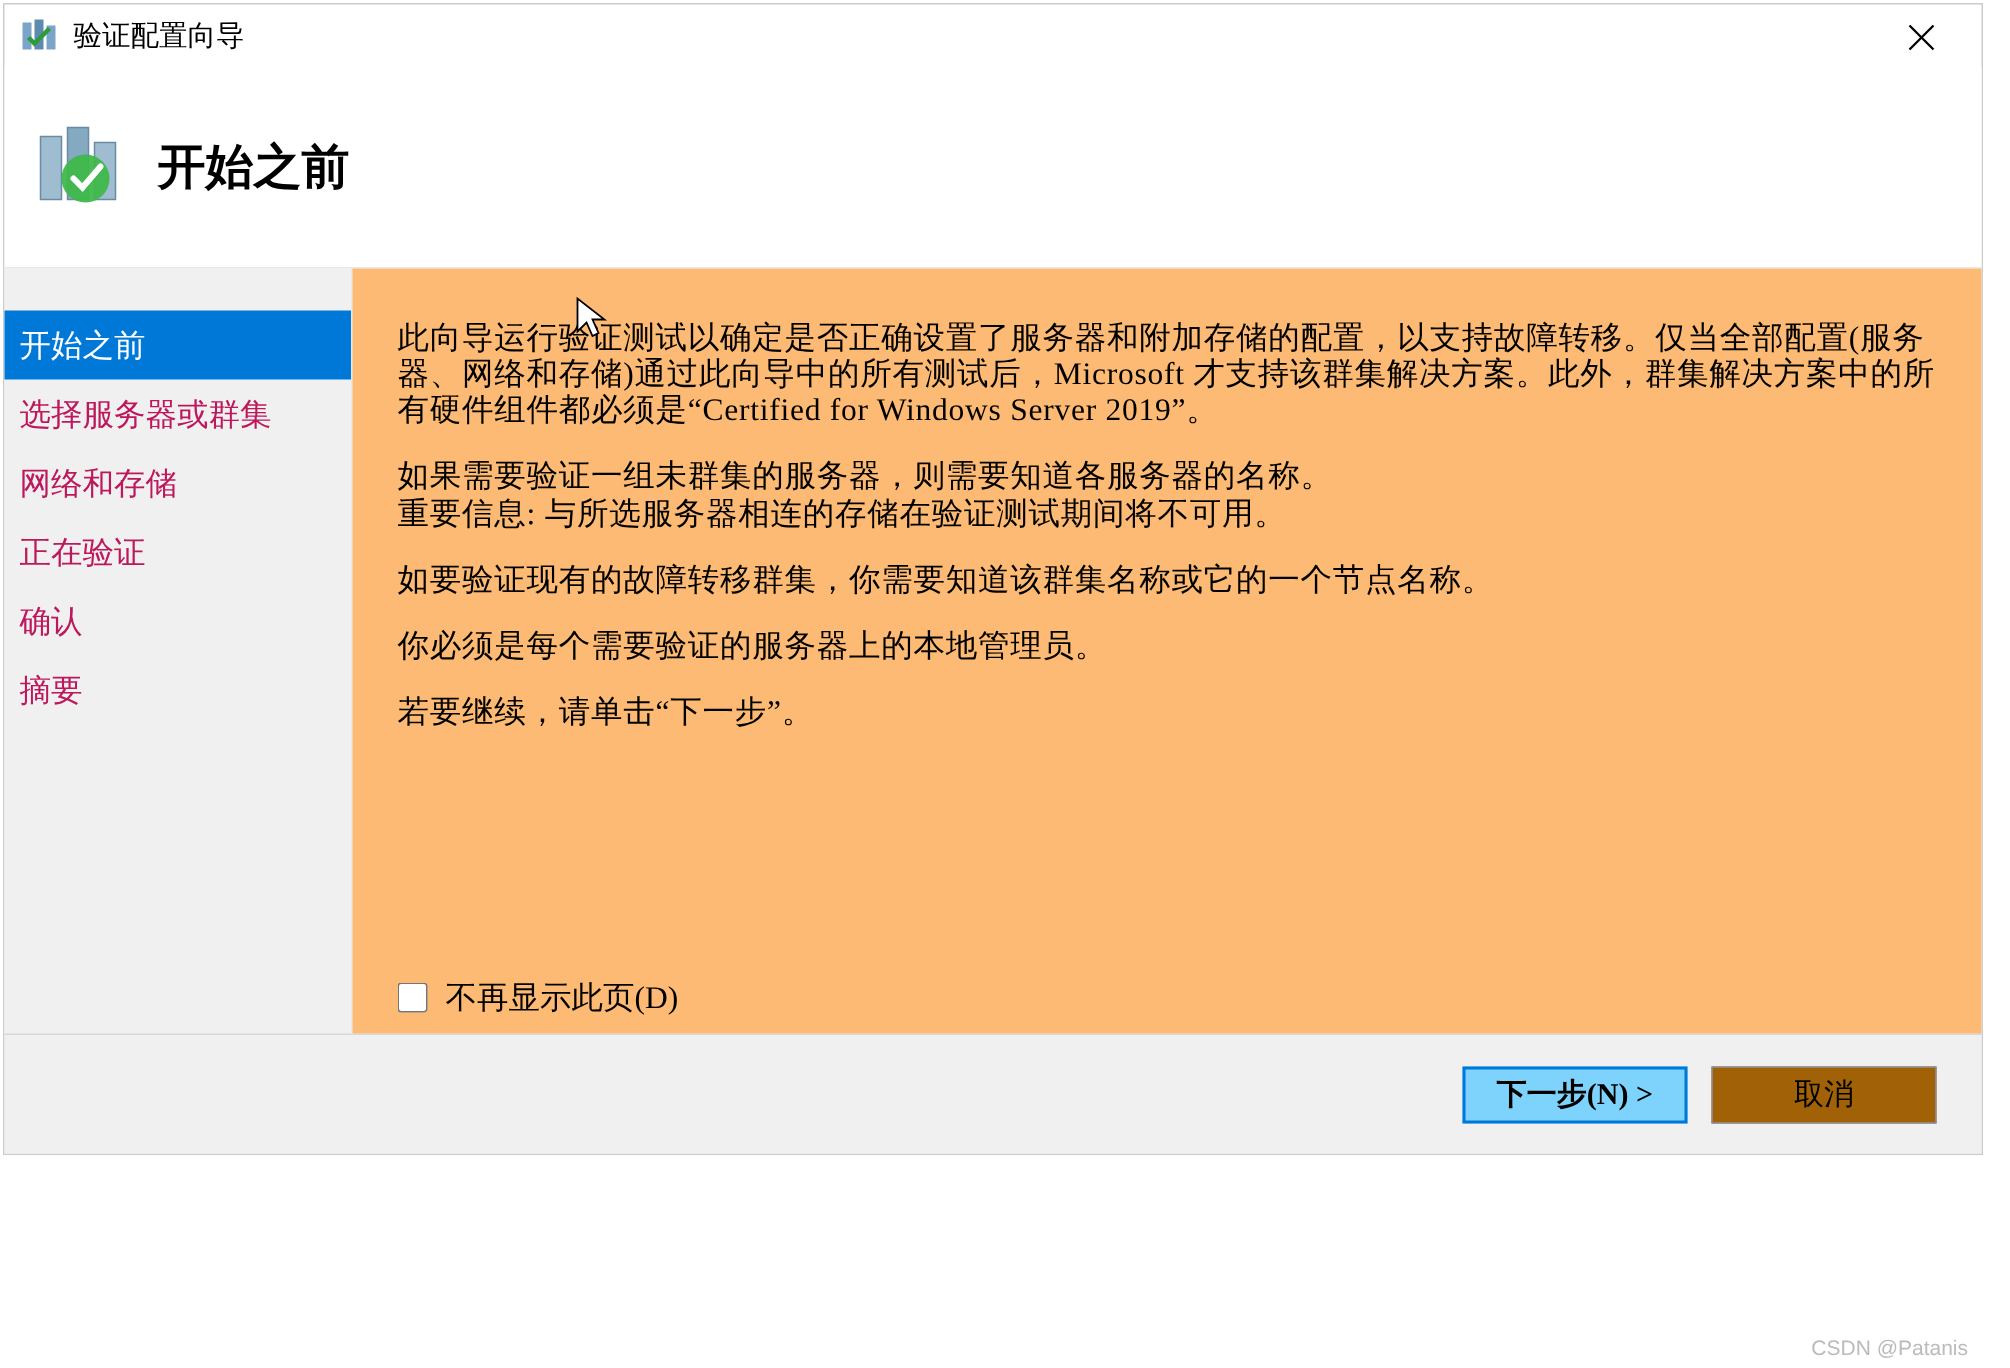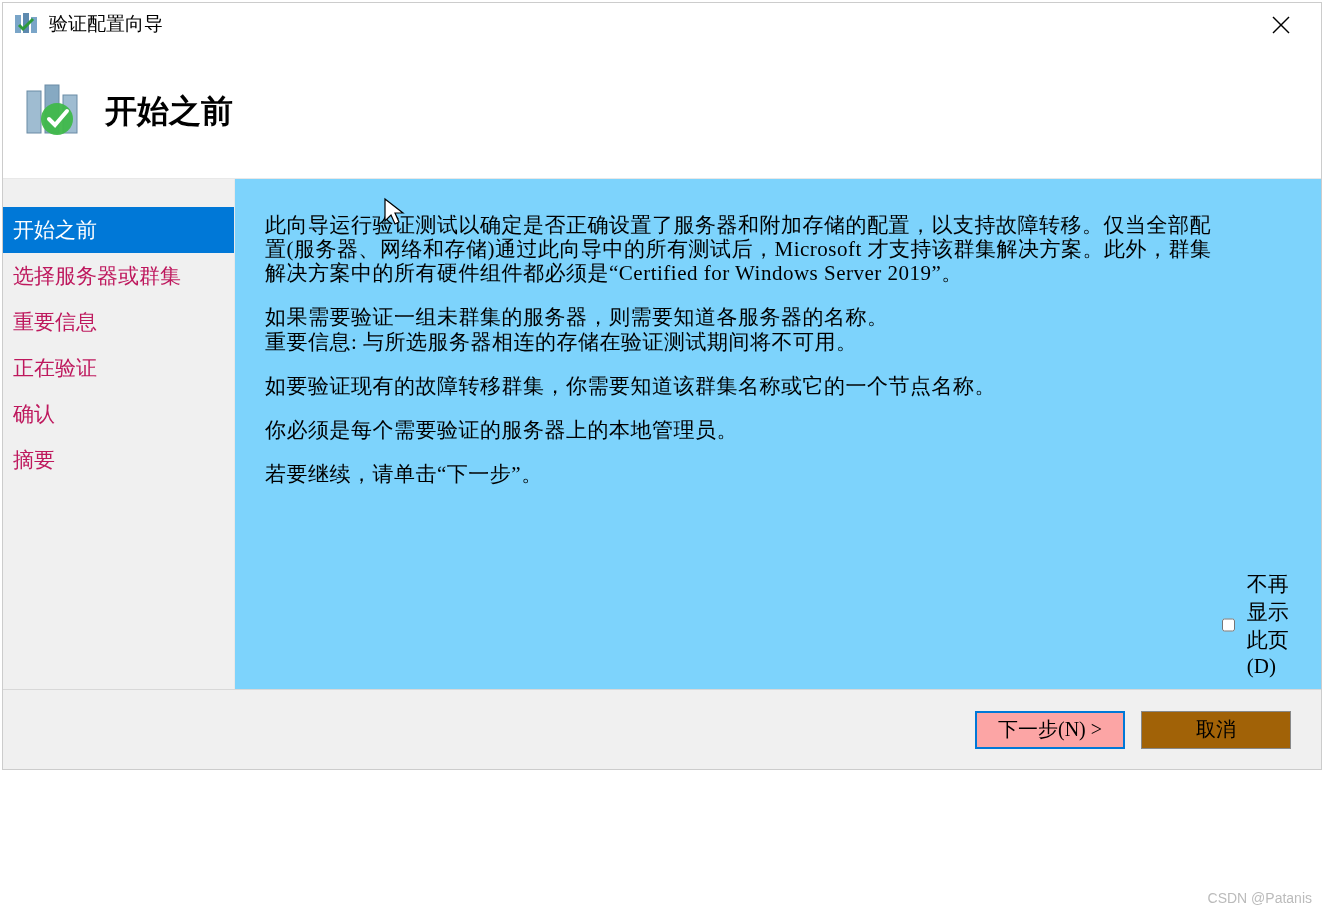--- a/index.html
+++ b/index.html
@@ -85,26 +85,26 @@
       font-size: 21px;
       color: #be185d;
       cursor: default;
     }
     .sidebar-item.active {
       background: #0078d7;
       color: #ffffff;
     }
     .content {
       flex: 1;
-      background: #7dd3fc;
+      background: #fdba74;
       padding: 34px 30px 10px 30px;
       font-size: 21px;
       color: #000;
       display: flex;
-      flex-direction: row;
+      flex-direction: column;
       position: relative;
       justify-content: flex-end;
     }
     .content-text {
       line-height: 1.15;
       font-family: SimSun, serif;
       letter-spacing: 0.5px;
     }
     .content-text p { margin-bottom: 2px; }
     .spacer-p { margin-bottom: 20px !important; }
@@ -143,21 +143,22 @@
       height: 38px;
       border: 1px solid #888888;
       background: #a16207;
       font-size: 20px;
       font-family: SimSun, serif;
       cursor: pointer;
       padding: 0 14px;
     }
     .btn.primary {
       border: 2px solid #0078d7;
-      background: #fca5a5;
+      background: #7dd3fc;
+      font-weight: bold;
     }
     .cursor-arrow {
       position: absolute;
       left: 380px;
       top: 194px;
       pointer-events: none;
       z-index: 100;
     }
     .watermark {
       position: absolute;
@@ -208,21 +209,21 @@
   <div class="body-section">
 
     <div class="sidebar">
       <div class="sidebar-item active">
         <span>开始之前</span>
       </div>
       <div class="sidebar-item">
         <span>选择服务器或群集</span>
       </div>
       <div class="sidebar-item">
-        <span>重要信息</span>
+        <span>网络和存储</span>
       </div>
       <div class="sidebar-item">
         <span>正在验证</span>
       </div>
       <div class="sidebar-item">
         <span>确认</span>
       </div>
       <div class="sidebar-item">
         <span>摘要</span>
       </div>

